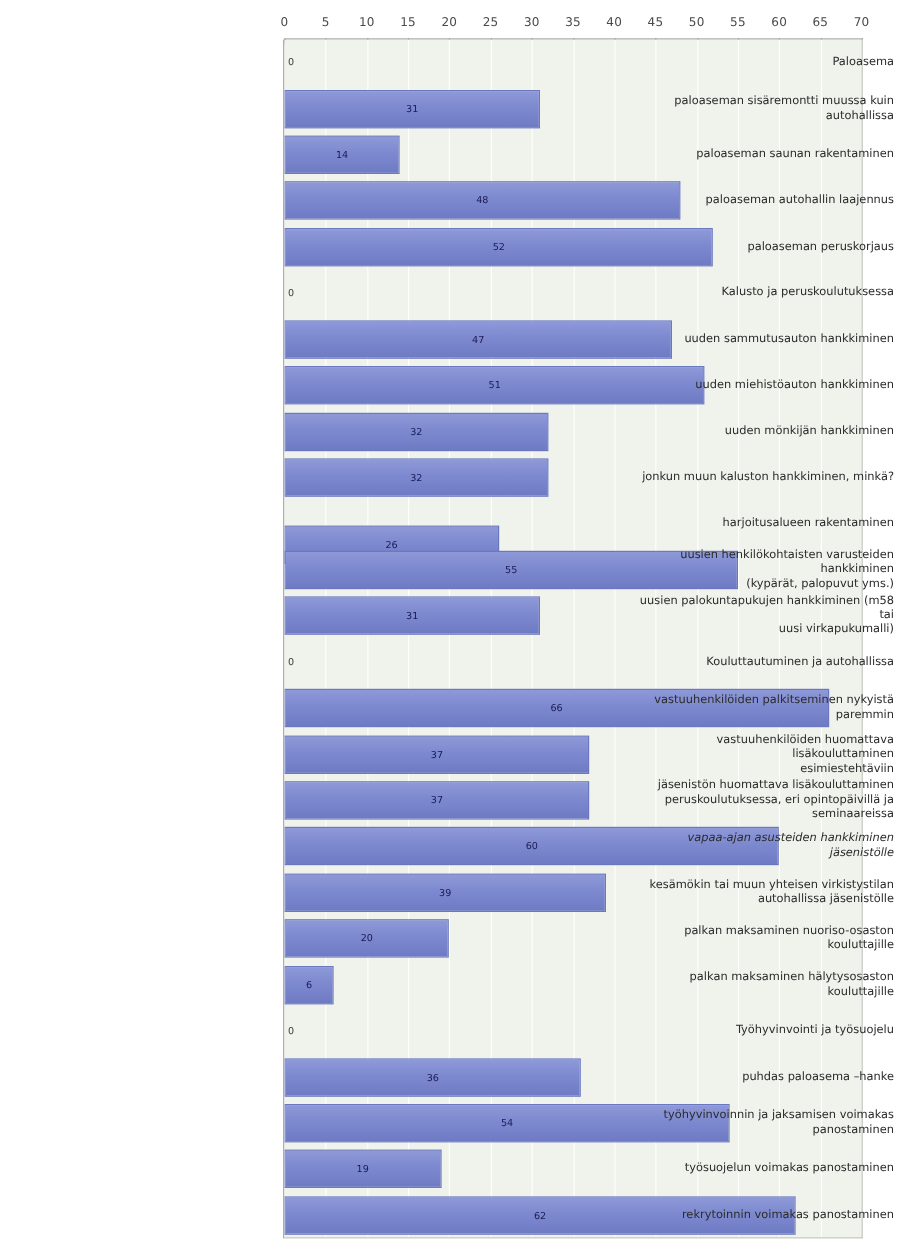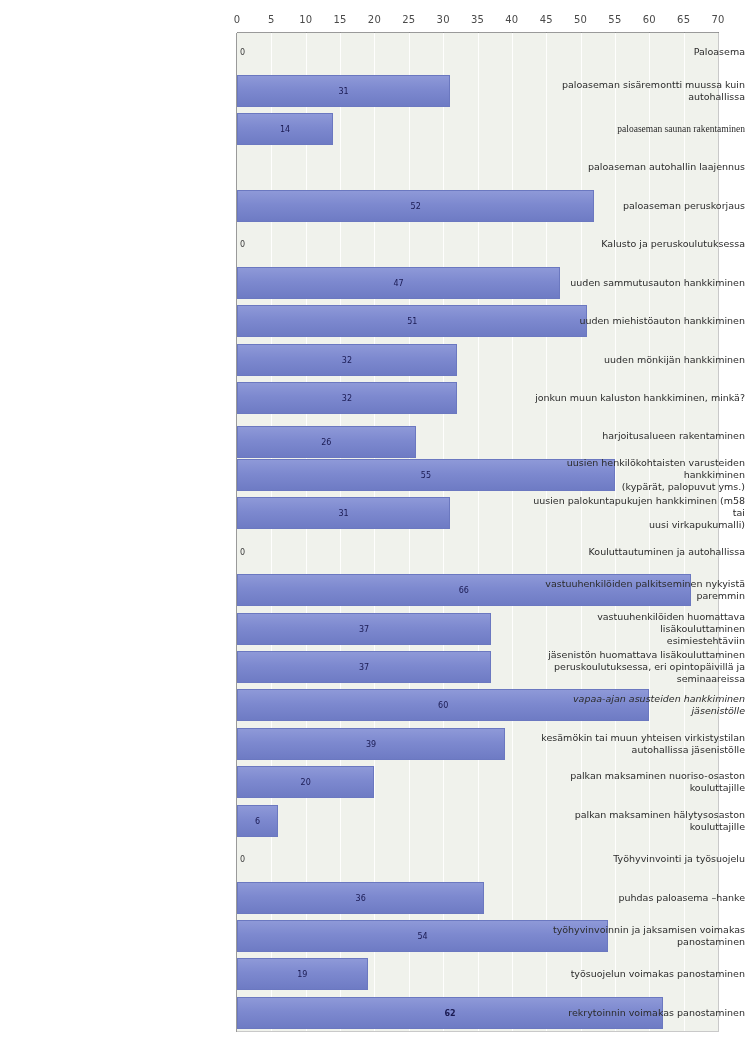--- a/index.html
+++ b/index.html
@@ -192,20 +192,24 @@
         <div class="bar-value zero">0</div>
       </div>
       <div class="row" style="top: 41.6346px; height: 32px;">
         <div class="bar" title="paloaseman sisäremontti muussa kuin autohallissa: 31" style="width: 213.014px;"></div>
         <div class="bar-value" style="left: 106.507px;">31</div>
       </div>
       <div class="row" style="top: 80.0577px; height: 32px; padding-left: 20px;">
         <div class="bar" title="paloaseman saunan rakentaminen: 14" style="width: 96.2px;"></div>
         <div class="bar-value" style="left: 48.1px;">14</div>
       </div>
+      <div class="row" style="top: 118.481px; height: 32px;">
+        <div class="bar" title="paloaseman autohallin laajennus: 48" style="width: 329.829px;"></div>
+        <div class="bar-value" style="left: 164.914px;">48</div>
+      </div>
       <div class="row" style="top: 156.904px; height: 32px;">
         <div class="bar" title="paloaseman peruskorjaus: 52" style="width: 357.314px;"></div>
         <div class="bar-value" style="left: 178.657px;">52</div>
       </div>
       <div class="row" style="top: 195.327px; height: 32px;">
         <div class="bar-value zero">0</div>
       </div>
       <div class="row" style="top: 233.75px; height: 32px;">
         <div class="bar" title="uuden sammutusauton hankkiminen: 47" style="width: 322.957px;"></div>
         <div class="bar-value" style="left: 161.479px;">47</div>
@@ -215,21 +219,21 @@
         <div class="bar-value" style="left: 175.221px;">51</div>
       </div>
       <div class="row" style="top: 310.596px; height: 32px;">
         <div class="bar" title="uuden mönkijän hankkiminen: 32" style="width: 219.886px;"></div>
         <div class="bar-value" style="left: 109.943px;">32</div>
       </div>
       <div class="row" style="top: 349.019px; height: 32px;">
         <div class="bar" title="jonkun muun kaluston hankkiminen, minkä?: 32" style="width: 219.886px;"></div>
         <div class="bar-value" style="left: 109.943px;">32</div>
       </div>
-      <div class="row" style="top: 393px; height: 32px;">
+      <div class="row" style="top: 405px; height: 32px;">
         <div class="bar" title="harjoitusalueen rakentaminen: 26" style="width: 178.657px;"></div>
         <div class="bar-value" style="left: 89.3286px;">26</div>
       </div>
       <div class="row" style="top: 425.865px; height: 32px;">
         <div class="bar" title="uusien henkilökohtaisten varusteiden hankkiminen (kypärät, palopuvut yms.): 55" style="width: 377.929px;"></div>
         <div class="bar-value" style="left: 188.964px;">55</div>
       </div>
       <div class="row" style="top: 464.288px; height: 32px;">
         <div class="bar" title="uusien palokuntapukujen hankkiminen (m58 tai uusi virkapukumalli): 31" style="width: 213.014px;"></div>
         <div class="bar-value" style="left: 106.507px;">31</div>
@@ -275,36 +279,36 @@
       <div class="row" style="top: 886.942px; height: 32px;">
         <div class="bar" title="työhyvinvoinnin ja jaksamisen voimakas panostaminen: 54" style="width: 371.057px;"></div>
         <div class="bar-value" style="left: 185.529px;">54</div>
       </div>
       <div class="row" style="top: 925.365px; height: 32px;">
         <div class="bar" title="työsuojelun voimakas panostaminen: 19" style="width: 130.557px;"></div>
         <div class="bar-value" style="left: 65.2786px;">19</div>
       </div>
       <div class="row" style="top: 963.788px; height: 32px;">
         <div class="bar" title="rekrytoinnin voimakas panostaminen: 62" style="width: 426.029px;"></div>
-        <div class="bar-value" style="left: 213.014px; font-weight: bold;">62</div>
+        <div class="bar-value" style="left: 213.014px;">62</div>
       </div>
     </div>
 
   <div id="cat-col">
       <div class="cat-label" style="top: 33px; height: 38.4231px;">
         <div>
           <span>Paloasema</span>
         </div>
       </div>
       <div class="cat-label" style="top: 71.4231px; height: 38.4231px;">
         <div>
           <span>paloaseman sisäremontti muussa kuin autohallissa</span>
         </div>
       </div>
-      <div class="cat-label" style="top: 109.846px; height: 38.4231px; font-family: Liberation Serif, serif;">
+      <div class="cat-label" style="top: 109.846px; height: 38.4231px;">
         <div>
           <span>paloaseman saunan rakentaminen</span>
         </div>
       </div>
       <div class="cat-label" style="top: 148.269px; height: 38.4231px;">
         <div>
           <span>paloaseman autohallin laajennus</span>
         </div>
       </div>
       <div class="cat-label" style="top: 186.692px; height: 38.4231px;">

